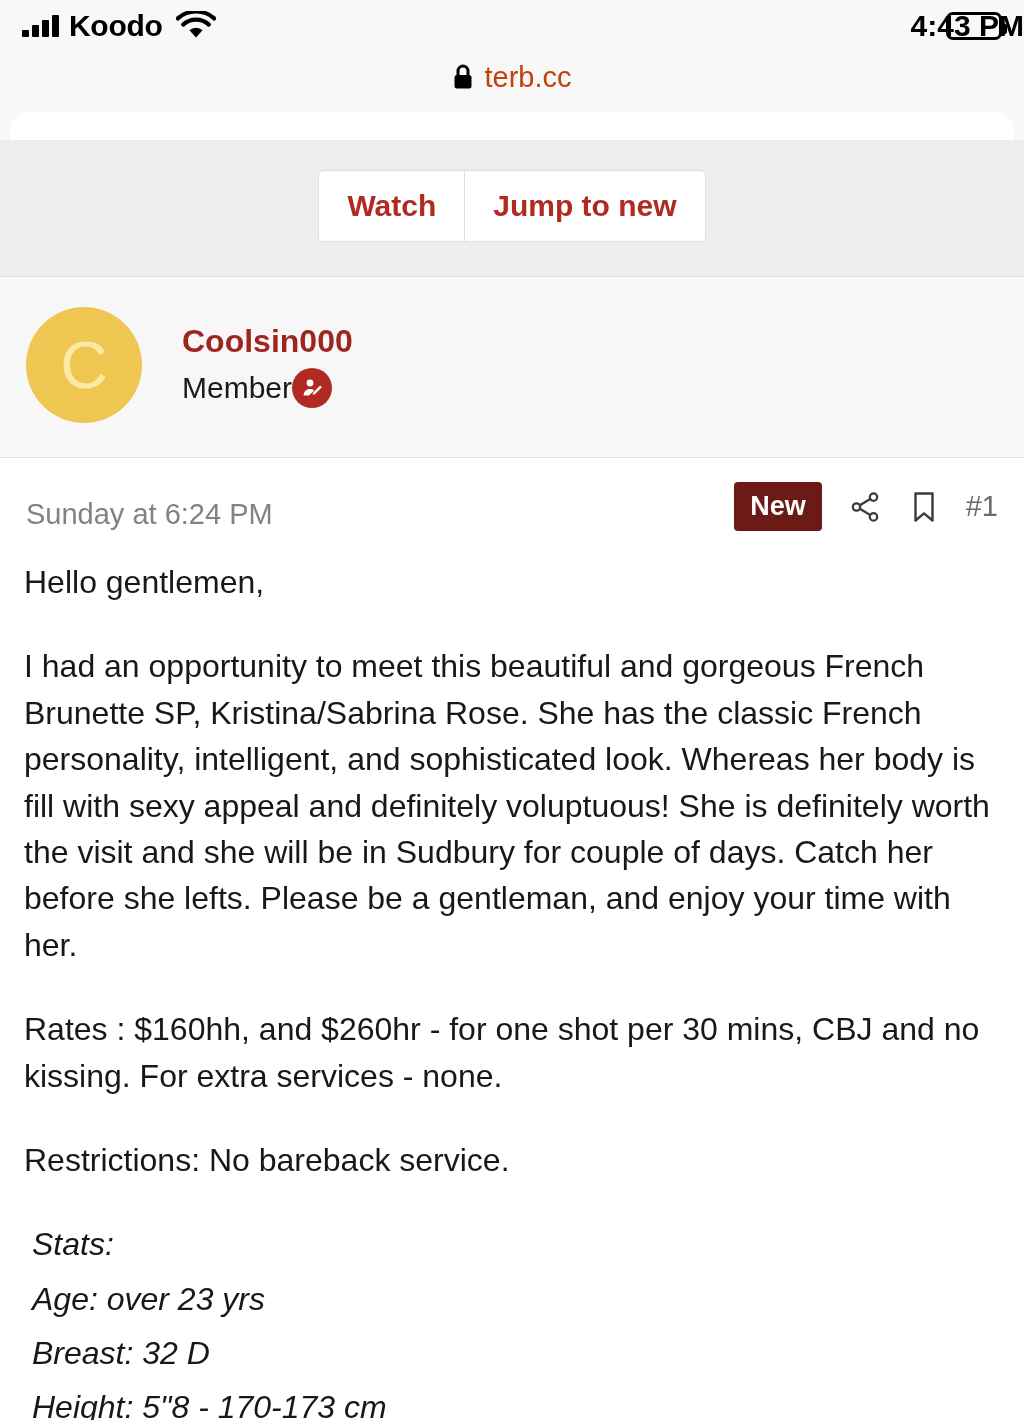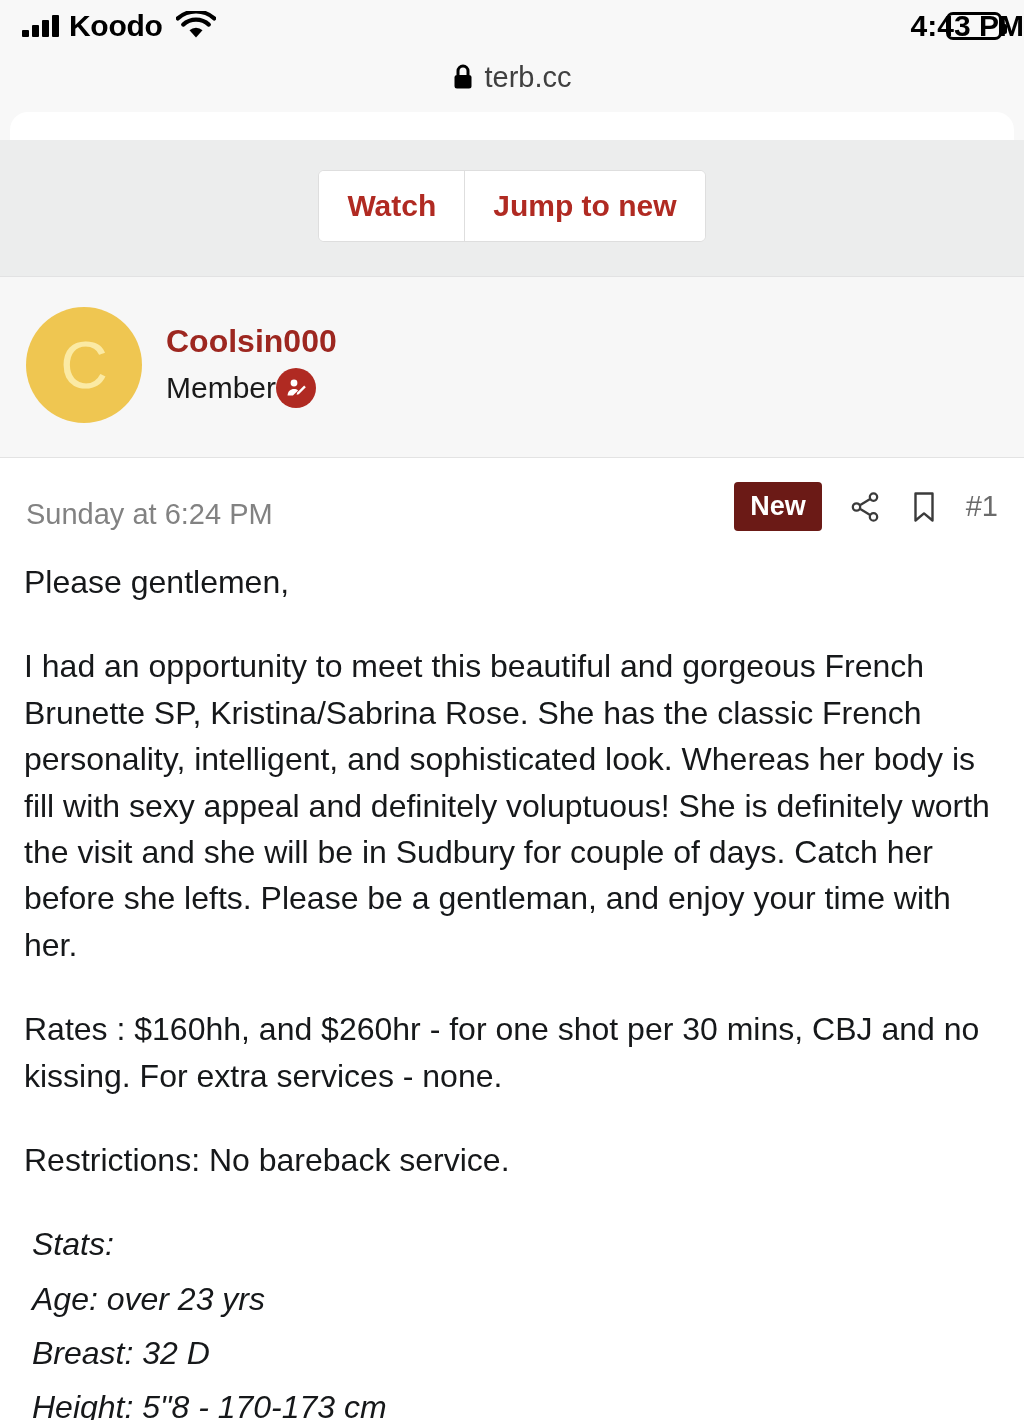--- a/index.html
+++ b/index.html
@@ -106,21 +106,21 @@
   .url-bar {
     background: #f8f8f8;
     height: 50px;
     display: flex;
     align-items: center;
     justify-content: center;
     gap: 10px;
   }
   .url-text {
     font-size: 29px;
-    color: #404040;
+    color: #c2410c;
   }
   .lock-icon {
     display: inline-block;
     line-height: 0;
   }
 
   
   .page-top {
     height: 38px;
     background: #f8f8f8;
@@ -183,21 +183,21 @@
     background: #efc651;
     color: #fbeaa4;
     display: flex;
     align-items: center;
     justify-content: center;
     font-size: 66px;
     font-weight: 400;
     flex: 0 0 auto;
   }
   .user-meta {
-    margin-left: 24px;
+    margin-left: 40px;
     display: flex;
     flex-direction: column;
     gap: 8px;
   }
   .username {
     font-size: 32px;
     font-weight: 700;
     color: #9d2720;
   }
   .user-title-row {
@@ -350,21 +350,21 @@
       <span>
         <svg class="icon-svg" width="32" height="34" viewBox="0 0 20 24">
           <path d="M4 2.5 h12 v19 l-6-5 -6 5 Z" stroke="#3b3b3b" stroke-width="1.7" fill="none" stroke-linejoin="round"></path>
         </svg>
       </span>
       <span class="post-num">#1</span>
     </span>
   </div>
 
   <div class="post-body">
-    <p>Please gentlemen,</p>
+    <p>Hello gentlemen,</p>
     <p>I had an opportunity to meet this beautiful and gorgeous French Brunette SP, Kristina/Sabrina Rose. She has the classic French personality, intelligent, and sophisticated look. Whereas her body is fill with sexy appeal and definitely voluptuous! She is definitely worth the visit and she will be in Sudbury for couple of days. Catch her before she lefts. Please be a gentleman, and enjoy your time with her.</p>
     <p>Rates : $160hh, and $260hr - for one shot per 30 mins, CBJ and no kissing. For extra services - none.</p>
     <p>Restrictions: No bareback service.</p>
     <p class="tight stats-line">Stats:</p>
     <p class="tight stats-line">Age: over 23 yrs</p>
     <p class="tight stats-line">Breast: 32 D</p>
     <p class="tight stats-line">Height: 5"8 - 170-173 cm</p>
   </div>
 
 </div>

